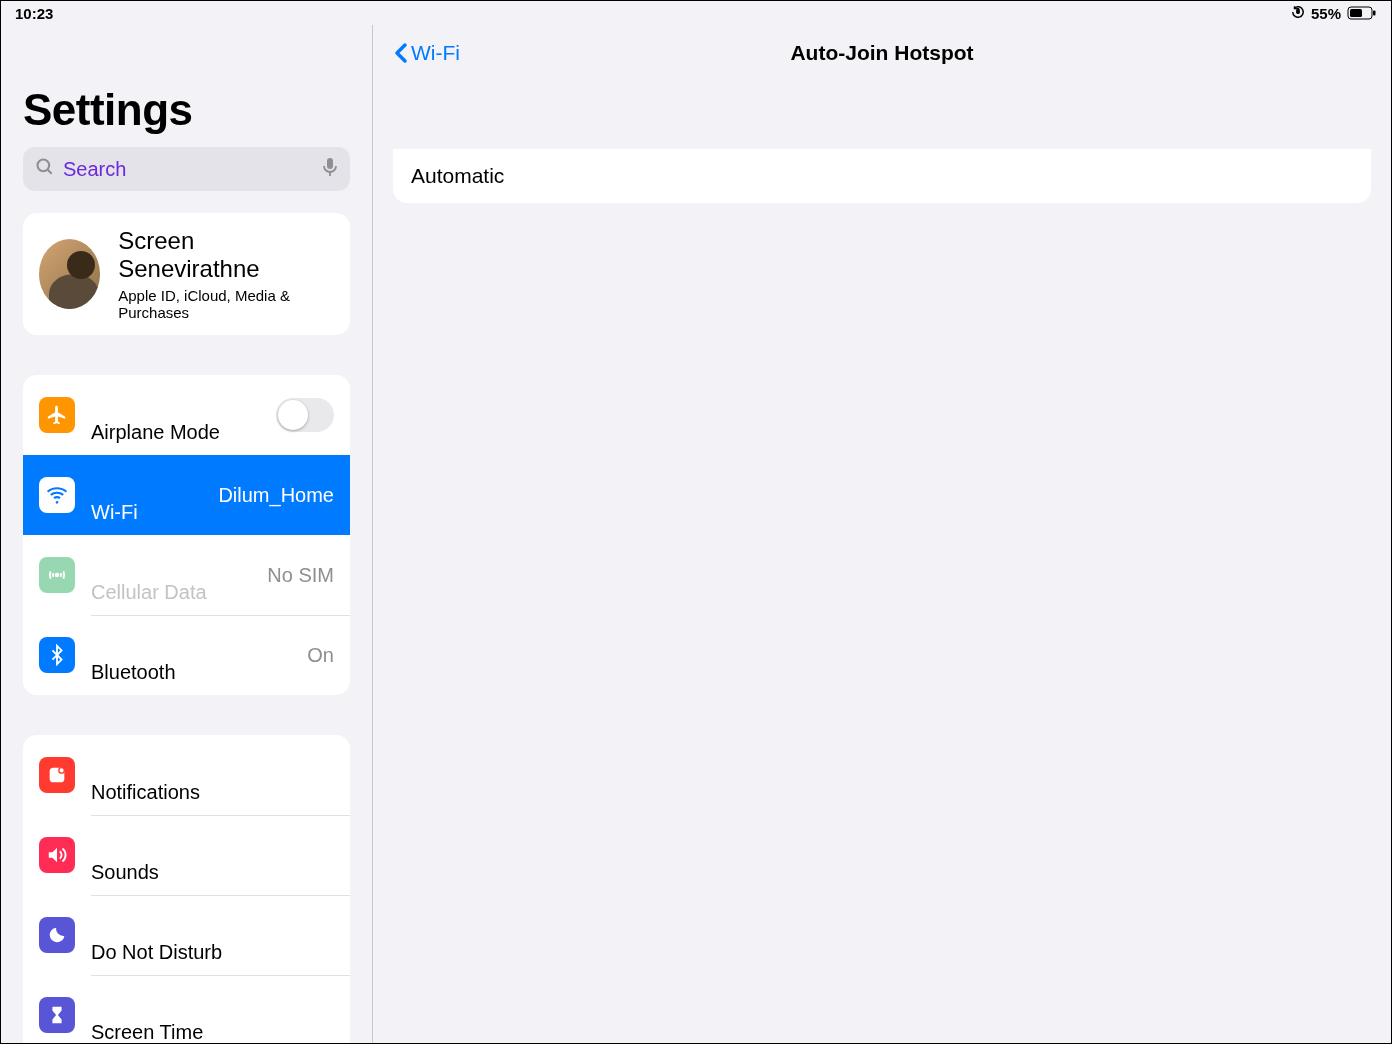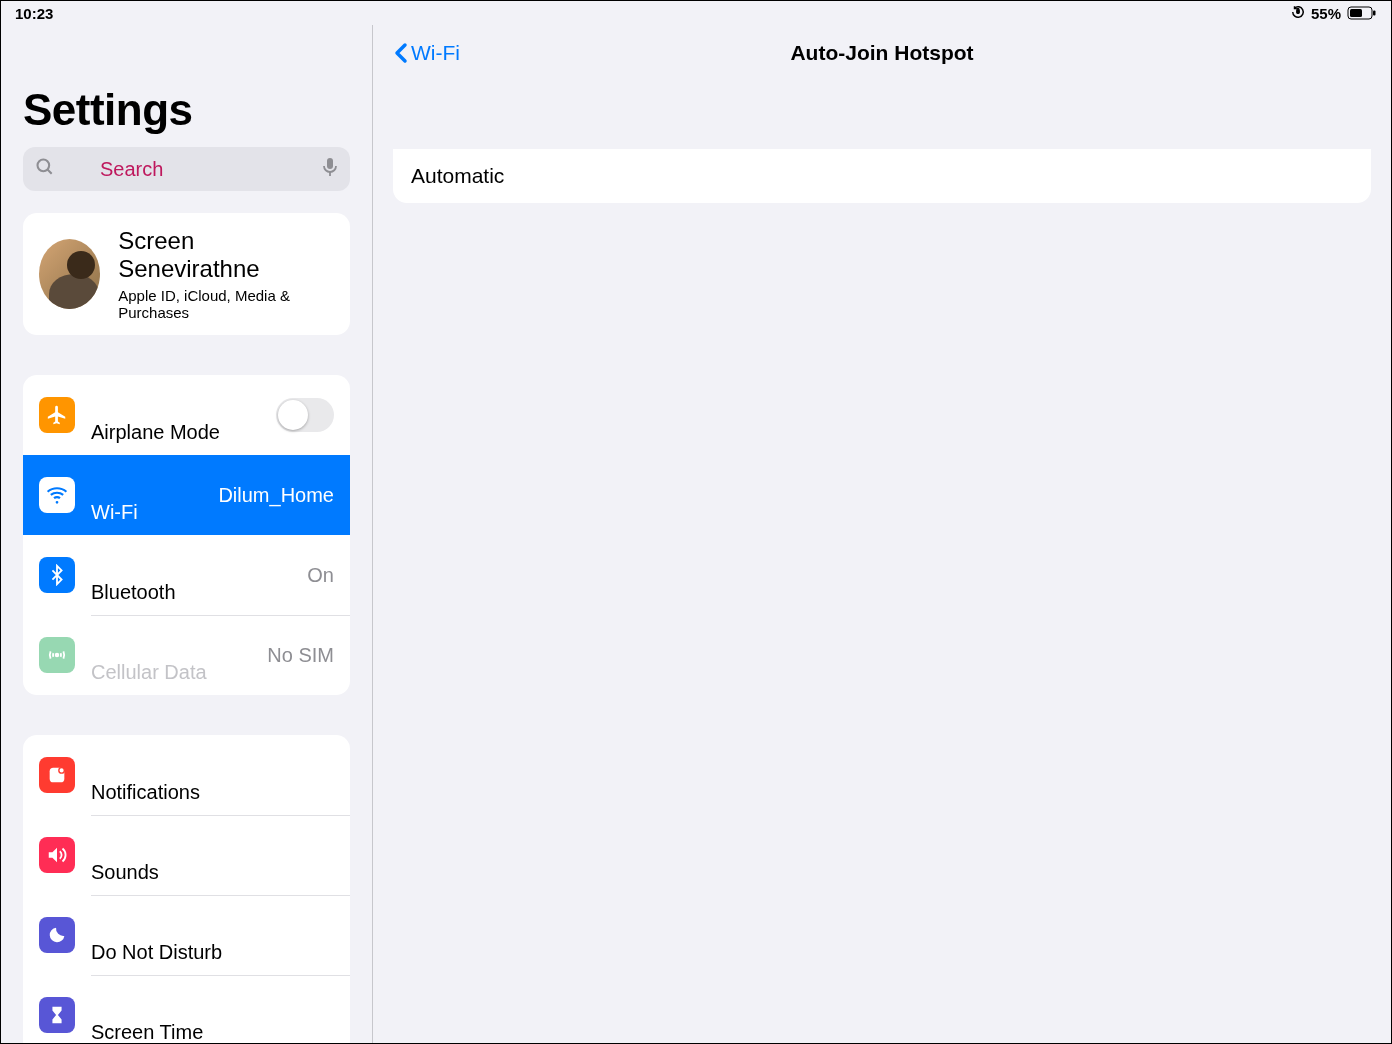--- a/index.html
+++ b/index.html
@@ -43,21 +43,21 @@
 .search-box {
   background: #e3e3e9;
   border-radius: 12px;
   height: 44px;
   display: flex;
   align-items: center;
   padding: 0 12px;
   margin-bottom: 22px;
 }
 .search-box .search-icon { color: #8e8e93; margin-right: 8px; }
-.search-box .placeholder { color: #be185d; font-size: 20px; flex: 1; margin-left: 37px; }
+.search-box .placeholder { color: #6d28d9; font-size: 20px; flex: 1; }
 .search-box .mic-icon { color: #8e8e93; }
 .card {
   background: #fff;
   border-radius: 14px;
   overflow: hidden;
   margin-bottom: 40px;
 }
 .profile-row {
   display: flex;
   align-items: center;
@@ -275,38 +275,38 @@
       </div>
       <div class="list-row selected">
         <div class="list-icon icon-wifi">
           <svg width="22" height="22" viewBox="0 0 24 24" fill="#007aff">
               <path d="M12 18.5a1.5 1.5 0 1 0 0 3 1.5 1.5 0 0 0 0-3zm-4-4a7 7 0 0 1 8 0l-1.5 1.8a4.5 4.5 0 0 0-5 0zm-3.5-3.5a12 12 0 0 1 15 0l-1.5 1.8a9.5 9.5 0 0 0-12 0zM1 7.5a17 17 0 0 1 22 0l-1.5 1.8a14.5 14.5 0 0 0-19 0z"></path>
             </svg>
         </div>
         <span class="list-label">Wi-Fi</span>
         <span class="list-value">Dilum_Home</span>
       </div>
-      <div class="list-row">
-        <div class="list-icon icon-bluetooth">
-          <svg width="22" height="22" viewBox="0 0 24 24" fill="none" stroke="#fff" stroke-width="2">
-              <path d="M7 7l10 10-5 5V2l5 5L7 17"></path>
-            </svg>
-        </div>
-        <span class="list-label">Bluetooth</span>
-        <span class="list-value">On</span>
-      </div>
       <div class="list-row disabled">
         <div class="list-icon icon-cellular">
           <svg width="22" height="22" viewBox="0 0 24 24" fill="none" stroke="#fff" stroke-width="2">
               <path d="M5 8a10 10 0 0 0 0 8M8 10a6 6 0 0 0 0 4M16 10a6 6 0 0 1 0 4M19 8a10 10 0 0 1 0 8"></path>
               <circle cx="12" cy="12" r="1.5" fill="#fff"></circle>
             </svg>
         </div>
         <span class="list-label">Cellular Data</span>
         <span class="list-value">No SIM</span>
+      </div>
+      <div class="list-row">
+        <div class="list-icon icon-bluetooth">
+          <svg width="22" height="22" viewBox="0 0 24 24" fill="none" stroke="#fff" stroke-width="2">
+              <path d="M7 7l10 10-5 5V2l5 5L7 17"></path>
+            </svg>
+        </div>
+        <span class="list-label">Bluetooth</span>
+        <span class="list-value">On</span>
       </div>
     </div>
 
     <div class="card">
       <div class="list-row">
         <div class="list-icon icon-notifications">
           <svg width="22" height="22" viewBox="0 0 24 24" fill="#fff">
               <rect x="4" y="4" width="16" height="16" rx="4"></rect>
               <circle cx="17" cy="7" r="3" fill="#fff" stroke="#ff3b30" stroke-width="1.5"></circle>
             </svg>

